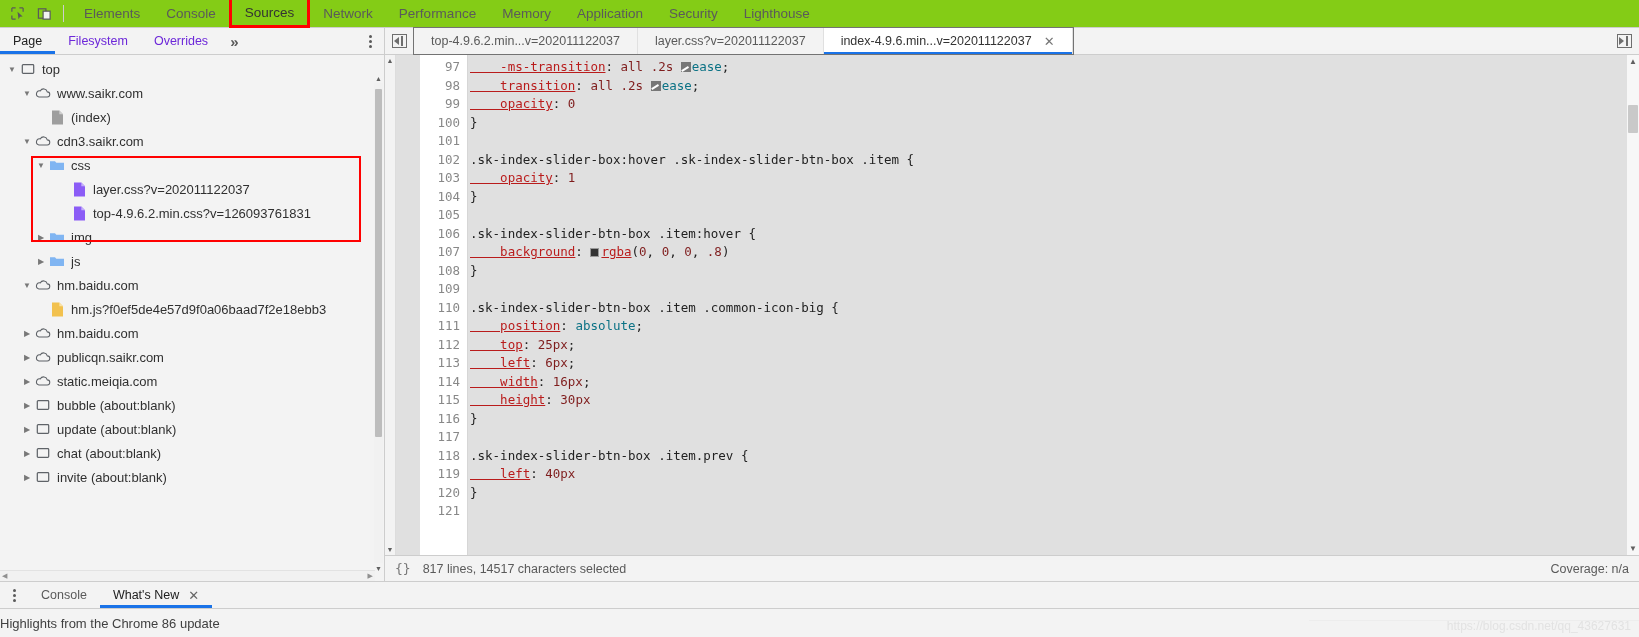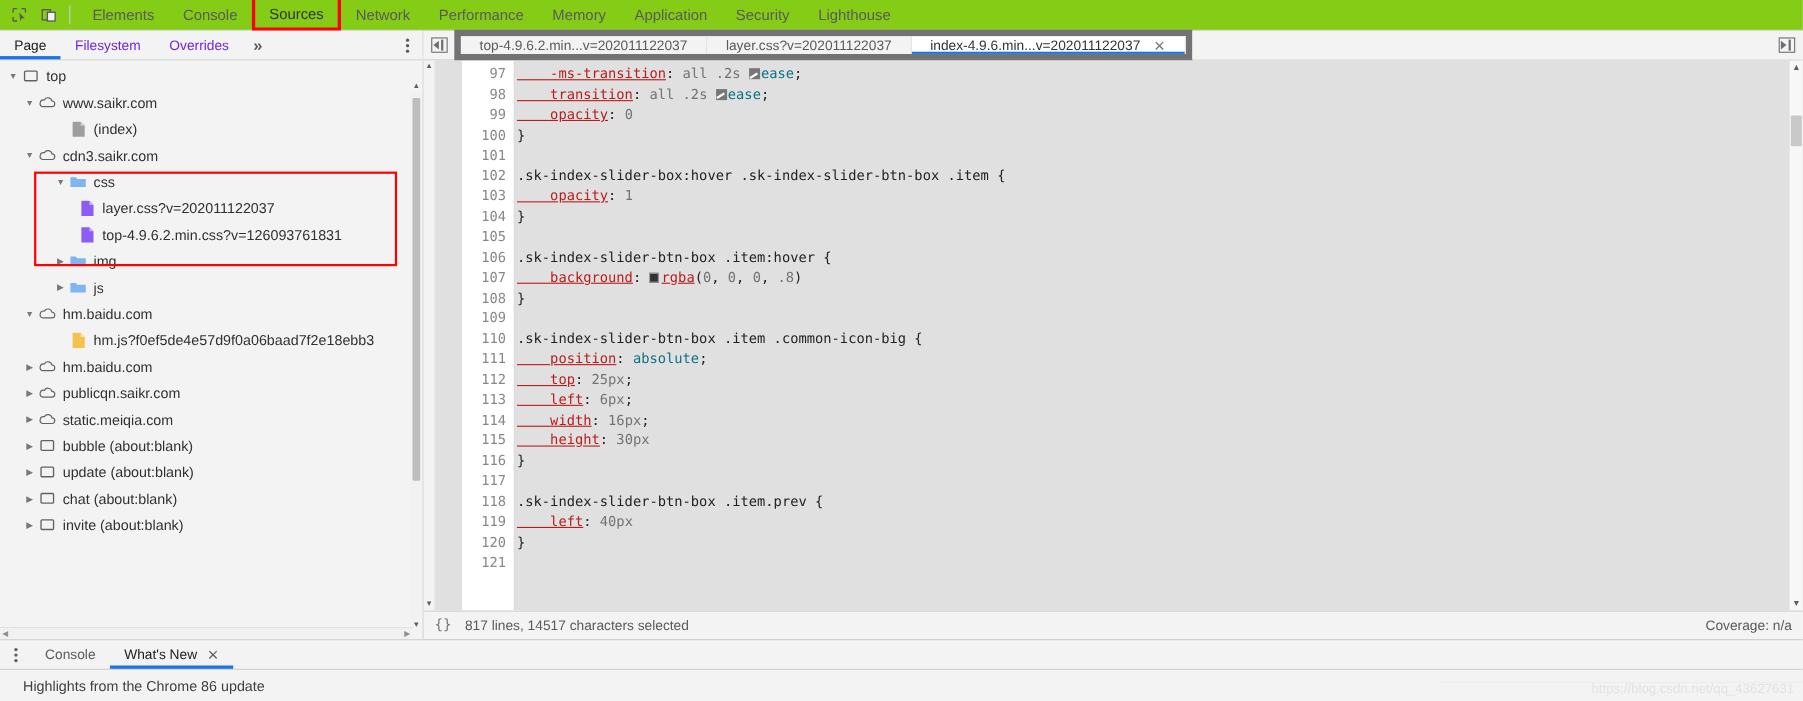--- a/index.html
+++ b/index.html
@@ -121,21 +121,21 @@
     font-size: 8px; color: #787878;
   }
   .twist.empty { visibility: hidden; }
   .trow.selected .twist { color: #fff; }
   .ticon { width: 18px; min-width: 18px; height: 16px; margin-right: 5px; display:inline-flex; align-items:center; justify-content:center;}
   .tlabel { overflow: hidden; text-overflow: ellipsis; }
 
   
   .ind0 { padding-left: 5px; }
   .ind1 { padding-left: 20px; }
-  .ind2 { padding-left: 48px; text-align: center; }
+  .ind2 { padding-left: 34px; text-align: center; }
   .ind3 { padding-left: 56px; }
 
   .nav-vscroll {
     position: absolute; top: 28px; right: 1px; width: 9px; bottom: 18px;
     background: #f1f1f1;
   }
   .nav-vthumb {
     position: absolute; left: 1px; width: 7px; top: 6px; height: 348px;
     background: #bdbdbd; border-radius: 1px;
   }
@@ -185,21 +185,21 @@
     border-top: 4px solid transparent; border-bottom: 4px solid transparent;
     border-right: 5px solid #6e6e6e;
   }
   .sq-icon-r .tri-r {
     width: 0; height: 0; margin-right: 5px;
     border-top: 4px solid transparent; border-bottom: 4px solid transparent;
     border-left: 5px solid #6e6e6e;
   }
   .tabs-redbox {
     display: flex; align-items: stretch;
-    border: 6px solid #737373;
+    border: 1px solid #737373;
     margin: -1px 0 -1px 0;
     flex: 0 0 auto;
   }
   .etab {
     padding: 0 17px;
     display: flex; align-items: center;
     font-size: 12.5px; color: #5a5a5a;
     background: #f3f3f3;
     cursor: pointer; white-space: nowrap;
     position: relative;
@@ -253,21 +253,21 @@
   }
   .codelines {
     flex: 1; padding: 3px 0 0 2px;
     background: #e0e0e0;
     color: #222;
     white-space: pre;
     overflow: hidden;
   }
   .ln { height: 18.5px; }
   .tk-prop  { color: #b91c1c; text-decoration: underline; }
-  .tk-val   { color: #737373; }
+  .tk-val   { color: #7f1d1d; }
   .tk-kw    { color: #0b7285; }
   .tk-sel   { color: #222; }
   .tk-punc  { color: #222; }
   .swatch {
     display: inline-block; width: 9px; height: 9px;
     vertical-align: -1px; margin-right: 2px;
     border: 1px solid #999;
   }
   .easing {
     display: inline-block; width: 10px; height: 10px;
@@ -327,21 +327,21 @@
     white-space: nowrap;
   }
   .dtab.active { color: #202020; }
   .dtab.active::after {
     content: ""; position: absolute; left: 0; right: 0; bottom: 0;
     height: 3px; background: #1a73e8;
   }
   .dtab .x { margin-left: 9px; font-size: 13px; color: #666; }
   .drawer-content {
     flex: 1; display: flex; align-items: center;
-    padding-left: 21px;
+    padding-left: 0;
     font-size: 13px; color: #404040;
     background: #f3f3f3;
   }
 
   
   .watermark {
     position: absolute; right: 8px; bottom: 4px;
     font-size: 12px; color: #e2e2e2;
     pointer-events: none; white-space: nowrap;
   }

